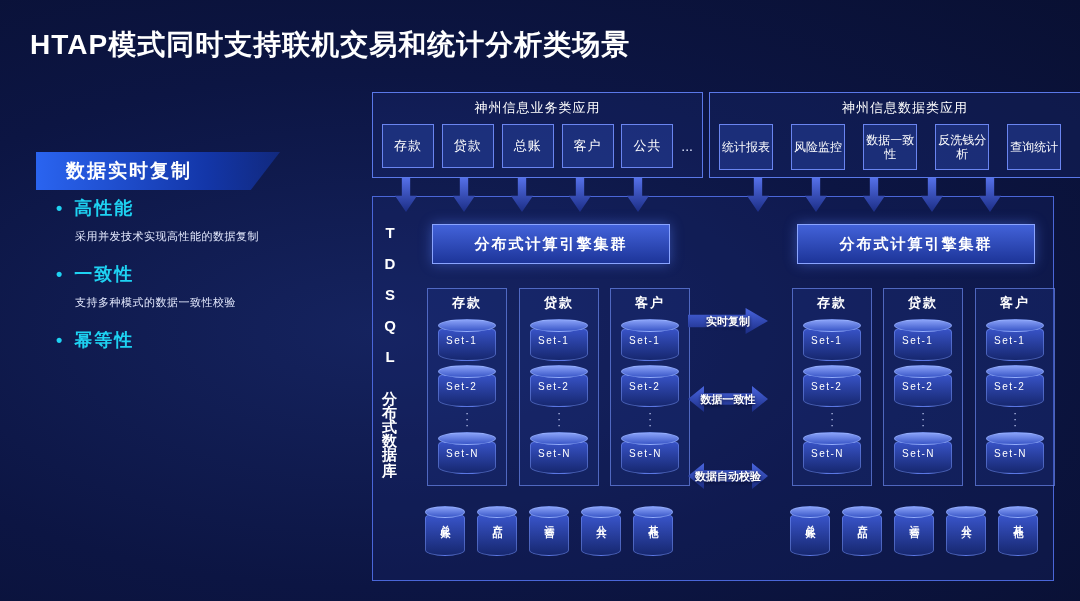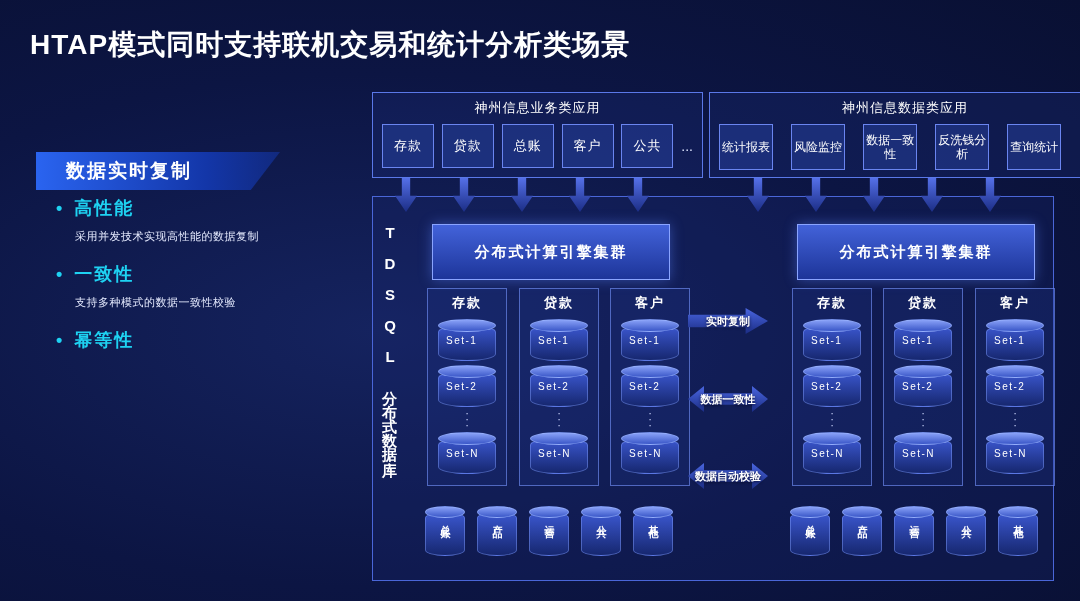--- a/index.html
+++ b/index.html
@@ -43,21 +43,21 @@
     background:linear-gradient(180deg,#5570e8,#1b2d85);
   }
 
   
   .main-box { position:absolute; left:372px; top:196px; width:682px; height:385px;
     border:1px solid #4a66d8; background:rgba(25,40,110,0.28); }
   .db-label { position:absolute; left:377px; top:224px; width:24px; height:350px; display:flex; justify-content:center; }
   .db-label span { writing-mode:vertical-lr; text-orientation:upright; font-size:15px; font-weight:bold; letter-spacing:14px; }
 
   .engine {
-    position:absolute; top:224px; width:238px; height:56px;
+    position:absolute; top:224px; width:238px; height:40px;
     border:1px solid #8aa4ff;
     background:linear-gradient(180deg,rgba(72,106,232,0.9),rgba(30,55,160,0.9));
     box-shadow:0 0 12px rgba(90,130,255,0.45);
     display:flex; align-items:center; justify-content:center;
     font-size:15px; font-weight:bold; letter-spacing:2px;
   }
 
   .group {
     position:absolute; top:288px; width:80px; height:198px;
     border:1px solid rgba(120,150,255,0.6); background:rgba(30,50,130,0.3);

